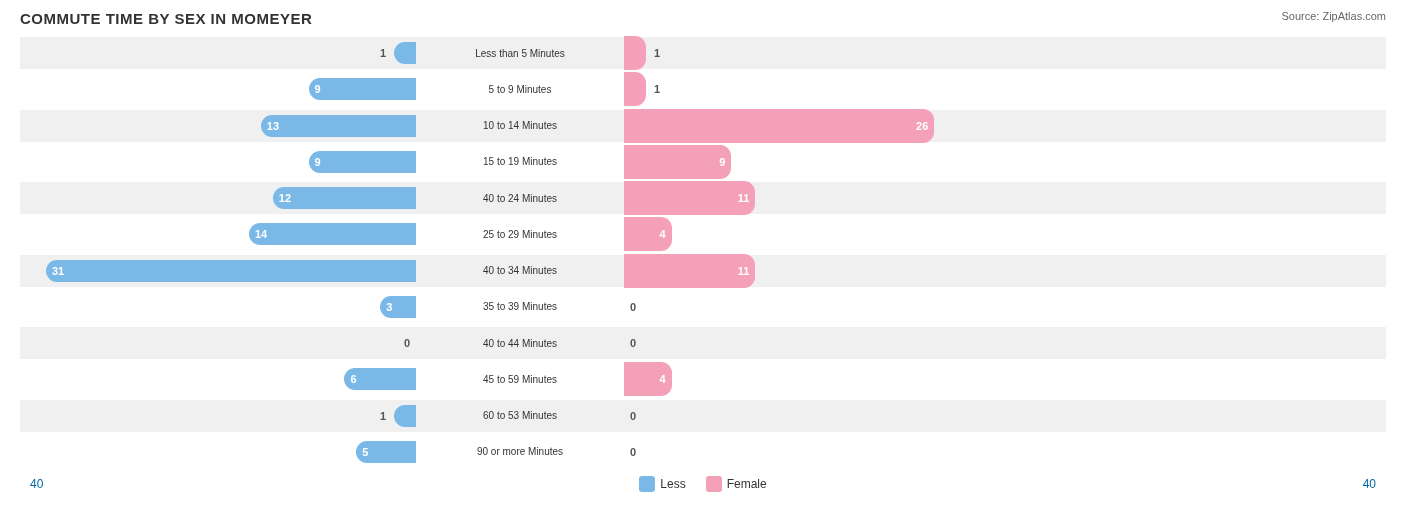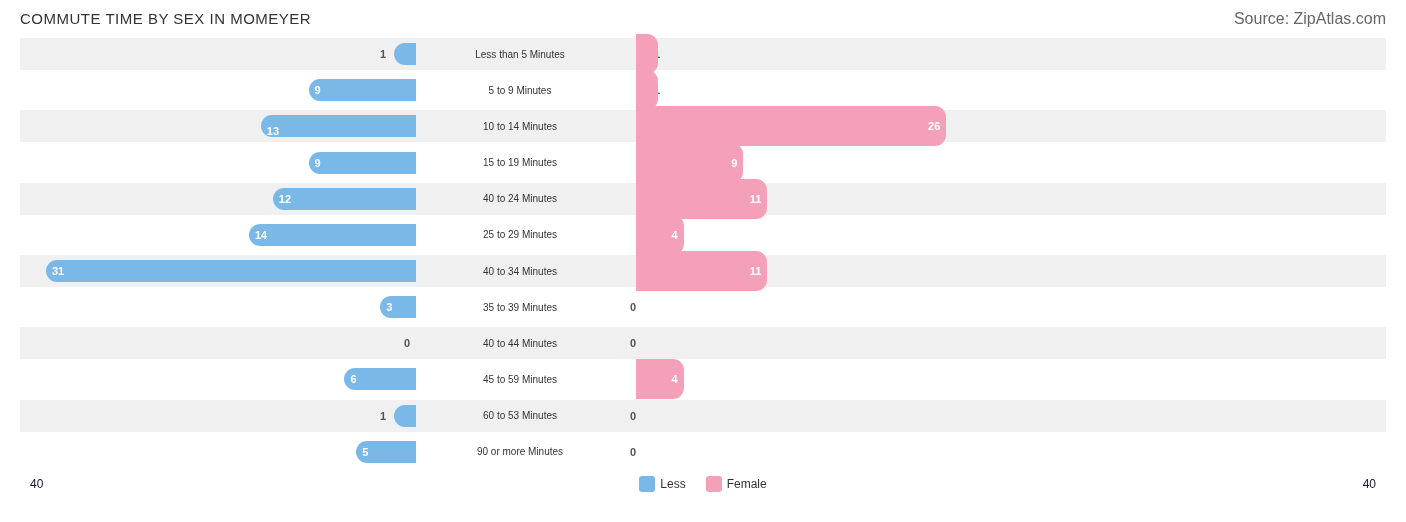--- a/index.html
+++ b/index.html
@@ -18,27 +18,27 @@
       flex-direction: column;
     }
     .chart-header {
       display: flex;
       justify-content: space-between;
       align-items: flex-start;
       margin-bottom: 8px;
     }
     .chart-title {
       font-size: 15px;
-      font-weight: normal;
+      font-weight: bold;
       text-transform: uppercase;
       color: #333;
       letter-spacing: 0.5px;
     }
     .chart-source {
-      font-size: 16px;
+      font-size: 11px;
       color: #666;
       padding-left: 23px;
     }
     .bars-area {
       flex: 1;
       display: flex;
       flex-direction: column;
       justify-content: space-around;
     }
     .bar-row {
@@ -96,28 +96,28 @@
     .male-value-outside {
       font-size: 11px;
       color: #555;
       font-weight: bold;
       padding: 0 4px;
       white-space: nowrap;
       position: absolute;
       right: 0;
     }
     .female-bar {
-      height: 40px;
+      height: 34px;
       background: #f4a0b8;
       border-radius: 0 11px 11px 0;
       display: flex;
       align-items: center;
       justify-content: flex-end;
       position: absolute;
-      left: 16px;
+      left: 4px;
     }
     .female-value {
       font-size: 11px;
       color: #fff;
       font-weight: bold;
       padding: 0 6px;
       white-space: nowrap;
     }
     .female-value-outside {
       font-size: 11px;
@@ -130,21 +130,21 @@
     }
     .chart-footer {
       display: flex;
       justify-content: space-between;
       align-items: center;
       margin-top: 6px;
       padding: 0 10px;
     }
     .axis-label {
       font-size: 12px;
-      color: #0f172a;
+      color: #0369a1;
     }
     .legend {
       display: flex;
       gap: 20px;
       align-items: center;
     }
     .legend-item {
       display: flex;
       align-items: center;
       gap: 5px;
@@ -187,21 +187,21 @@
           </div>
         </div>
         <div class="label-center">5 to 9 Minutes</div>
         <div class="right-section">
           <span class="female-value-outside" style="left: 30px;">1</span>
           <div class="female-bar" style="width: 22px;"></div>
         </div>
       </div>
       <div class="bar-row">
         <div class="left-section">
-          <div class="male-bar" style="width: 155.161px; align-items: flex-end;">
+          <div class="male-bar" style="width: 155.161px;">
             <span class="male-value">13</span>
           </div>
         </div>
         <div class="label-center">10 to 14 Minutes</div>
         <div class="right-section">
           <div class="female-bar" style="width: 310.323px;">
             <span class="female-value">26</span>
           </div>
         </div>
       </div>

